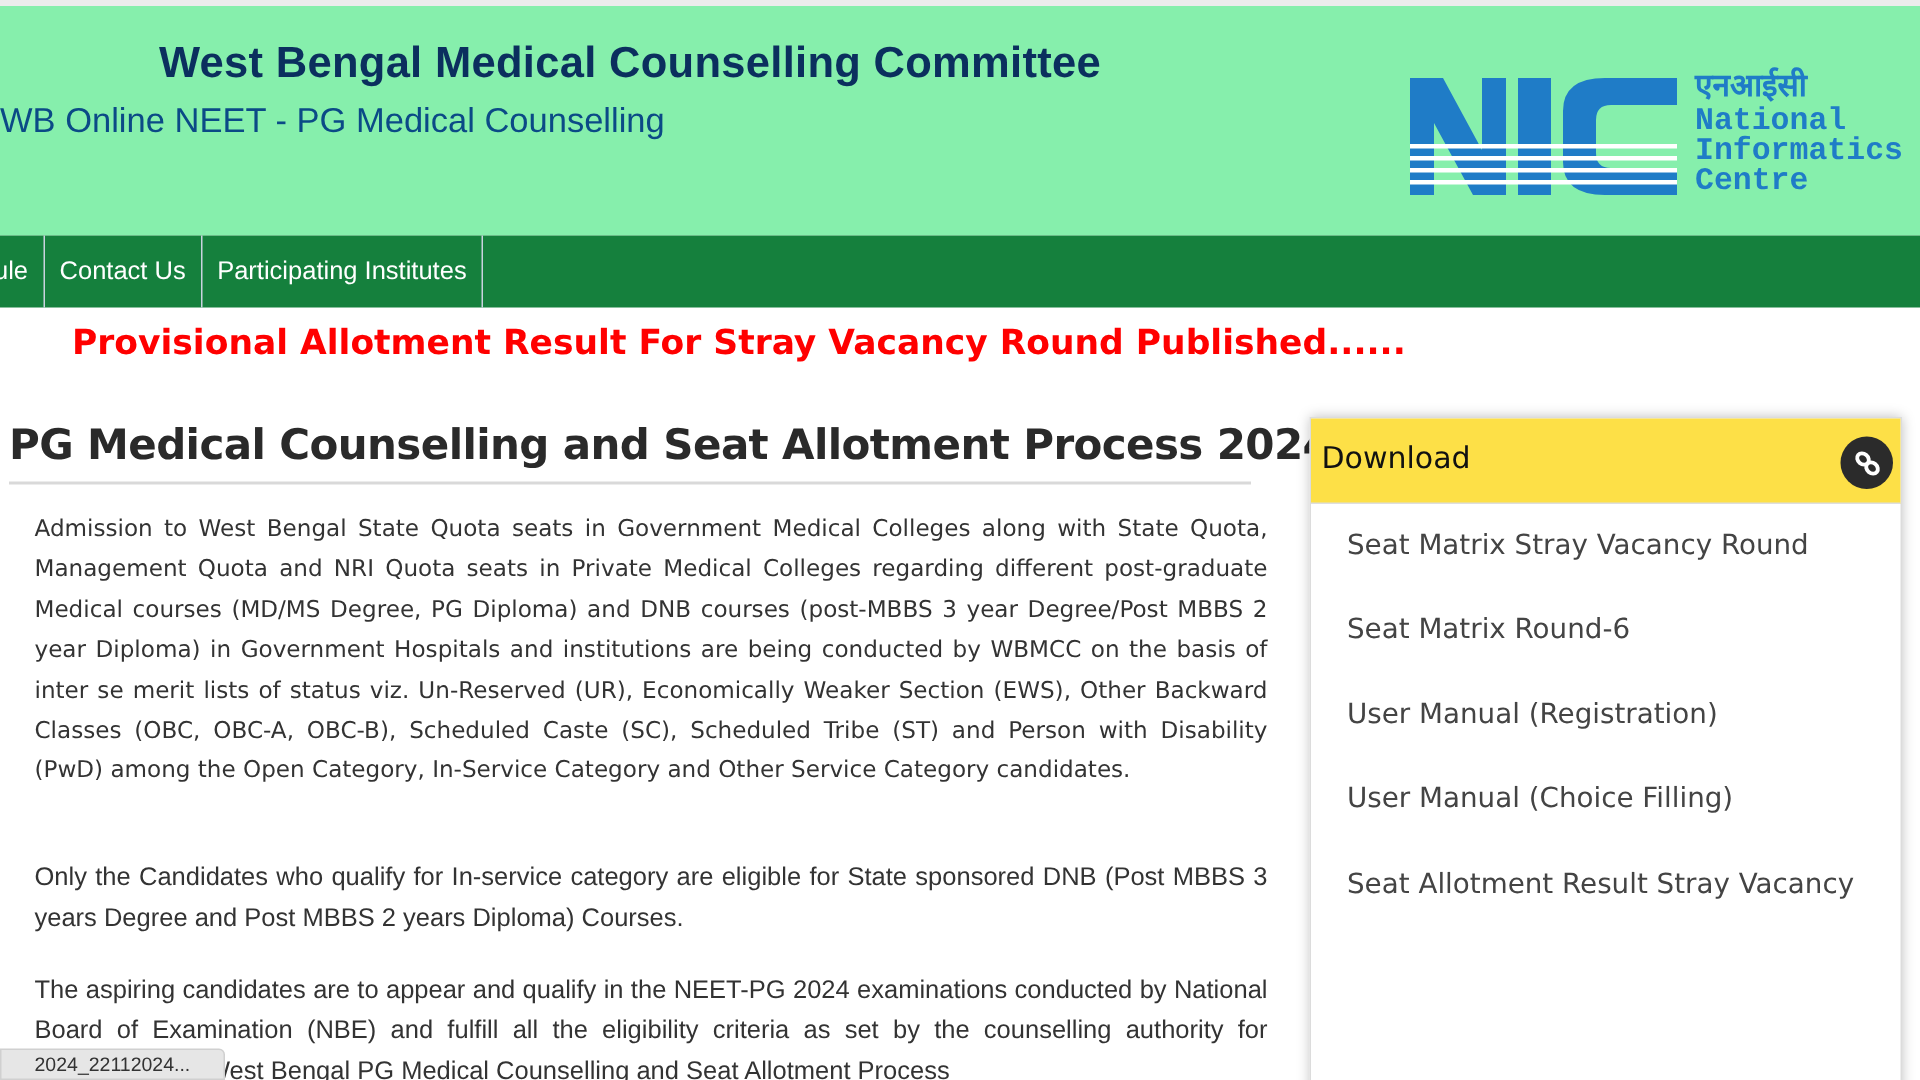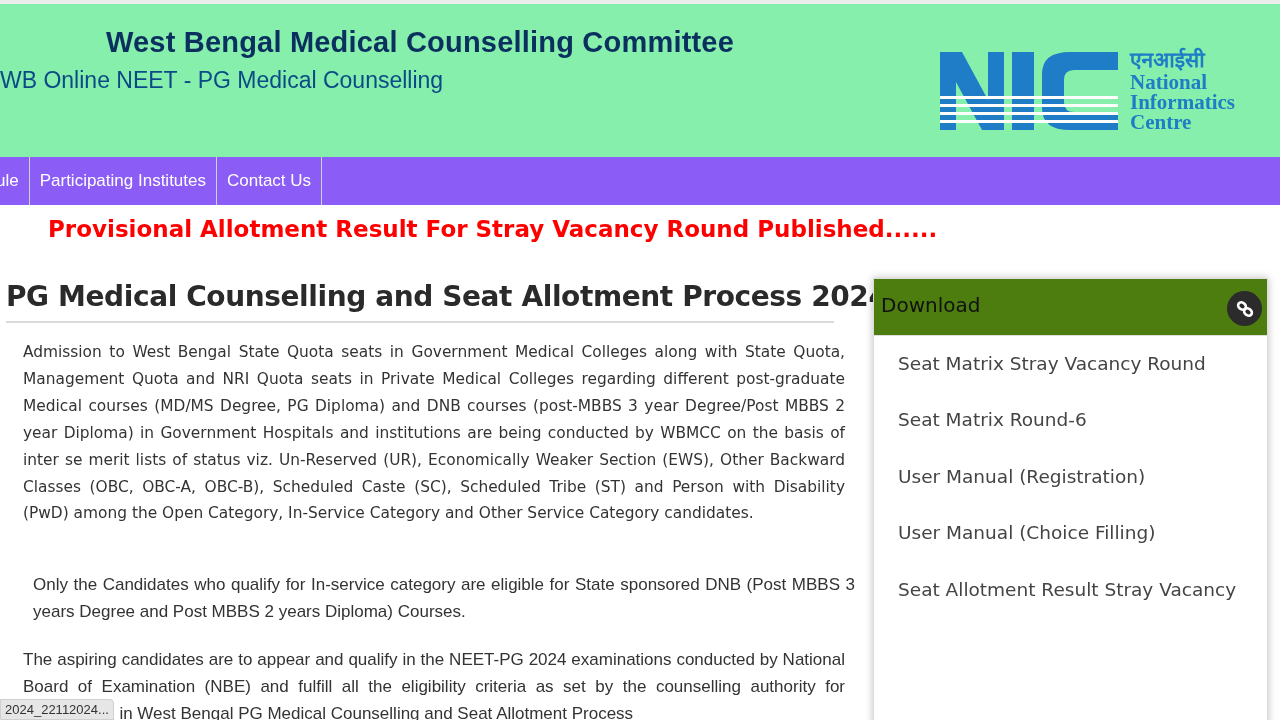--- a/index.html
+++ b/index.html
@@ -14,25 +14,25 @@
     font-family: "Liberation Sans", sans-serif; font-weight: bold; font-size: 29px; color: #0b2f5e;
     letter-spacing: 0.2px;
   }
   .header-subtitle {
     position: absolute; left: 0; top: 63px; width: 840px; 
     font-family: "Liberation Sans", sans-serif; font-size: 23px; color: #0b4a86;
   }
 
   .nic-logo { position: absolute; left: 940px; top: 44px; width: 320px; height: 88px; }
   .nic-mark { position: absolute; left: 0; top: 4px; width: 178px; height: 78px; }
-  .nic-text { position: absolute; left: 190px; top: 0; color: #1f7cc7; font-family: Liberation Serif, serif; font-weight: bold; line-height: 20px; }
+  .nic-text { position: absolute; left: 190px; top: 0; color: #1f7cc7; font-family: Liberation Mono, monospace; font-weight: bold; line-height: 20px; }
   .nic-hindi { font-size: 21px; line-height: 24px; }
   .nic-line { font-size: 21px; }
 
-  .navbar { position: absolute; left: 0; top: 157px; width: 1280px; height: 48px; background: #8b5cf6; display: flex; }
+  .navbar { position: absolute; left: 0; top: 157px; width: 1280px; height: 48px; background: #15803d; display: flex; }
   .nav-item {
     height: 48px; line-height: 48px; padding: 0 10px; color: #ffffff;
     font-family: "Liberation Sans", sans-serif; font-size: 17px;
     border-right: 1px solid #c9d3df; white-space: nowrap; cursor: pointer;
   }
   .nav-item.first { padding-left: 0; margin-left: -4px; }
 
   .marquee {
     position: absolute; left: 48px; top: 216px; width: 1000px;
     font-family: "DejaVu Sans", sans-serif; font-weight: bold; font-size: 23px; color: #ff0000;
@@ -44,35 +44,35 @@
     position: absolute; left: 6px; top: 10px; font-family: "DejaVu Sans", sans-serif;
     font-size: 28px; color: #2a2a2a; white-space: nowrap; letter-spacing: -0.4px;
   }
   .title-rule { position: absolute; left: 6px; top: 51px; width: 828px; height: 2px; background: #d9d9d9; }
 
   .para {
     position: absolute; left: 23px; width: 822px; font-family: "DejaVu Sans", sans-serif;
     font-size: 15.4px; line-height: 26.9px; color: #333; text-align: justify;
   }
   .para.p1 { top: 69px; }
-  .para.p2 { top: 302px; font-family: "Liberation Sans", sans-serif; font-size: 17px; margin-left: 10px; }
+  .para.p2 { top: 302px; font-family: "Liberation Sans", sans-serif; font-size: 17px; }
   .para.p3 { top: 377px; font-family: "Liberation Sans", sans-serif; font-size: 17px; }
 
   .status-link {
-    position: absolute; left: 0; top: 699px; height: 21px; padding: 0 4px;
+    position: absolute; left: 0; top: 699px; height: 21px; padding: 0 22px;
     background: #e6e6e6; border: 1px solid #d0d0d0; border-radius: 0 4px 0 0;
     font-family: "Liberation Sans", sans-serif; font-size: 13px; line-height: 20px; color: #333;
   }
 
   .download-panel {
     position: absolute; left: 873px; top: 278px; width: 395px; height: 460px;
     background: #fff; border: 1px solid #dcdcdc; box-shadow: 0 0 8px rgba(0,0,0,0.25);
   }
   .dl-header {
-    height: 57px; background: #4d7c0f; border-bottom: 1px solid #dedede; position: relative;
+    height: 57px; background: #fde047; border-bottom: 1px solid #dedede; position: relative;
   }
   .dl-title {
     position: absolute; left: 7px; top: 14px; font-family: "DejaVu Sans", sans-serif;
     font-size: 20px; color: #111;
   }
   .dl-icon {
     position: absolute; right: 5px; top: 12px; width: 35px; height: 35px; border-radius: 50%;
     background: #2b2b2b; display: flex; align-items: center; justify-content: center;
   }
   .dl-list { list-style: none; }
@@ -111,22 +111,22 @@
       <div class="nic-hindi">एनआईसी</div>
       <div class="nic-line">National</div>
       <div class="nic-line">Informatics</div>
       <div class="nic-line">Centre</div>
     </div>
   </div>
 </div>
 
 <nav class="navbar">
   <div class="nav-item first">ule</div>
+  <div class="nav-item">Contact Us</div>
   <div class="nav-item">Participating Institutes</div>
-  <div class="nav-item">Contact Us</div>
 </nav>
 
 <div class="marquee">Provisional Allotment Result For Stray Vacancy Round Published......</div>
 
 <div class="main">
   <h1 class="page-title">PG Medical Counselling and Seat Allotment Process 2024</h1>
   <div class="title-rule"></div>
   <p class="para p1">Admission to West Bengal State Quota seats in Government Medical Colleges along with State Quota, Management Quota and NRI Quota seats in Private Medical Colleges regarding different post-graduate Medical courses (MD/MS Degree, PG Diploma) and DNB courses (post-MBBS 3 year Degree/Post MBBS 2 year Diploma) in Government Hospitals and institutions are being conducted by WBMCC on the basis of inter se merit lists of status viz. Un-Reserved (UR), Economically Weaker Section (EWS), Other Backward Classes (OBC, OBC-A, OBC-B), Scheduled Caste (SC), Scheduled Tribe (ST) and Person with Disability (PwD) among the Open Category, In-Service Category and Other Service Category candidates.</p>
   <p class="para p2">Only the Candidates who qualify for In-service category are eligible for State sponsored DNB (Post MBBS 3 years Degree and Post MBBS 2 years Diploma) Courses.</p>
   <p class="para p3">The aspiring candidates are to appear and qualify in the NEET-PG 2024 examinations conducted by National Board of Examination (NBE) and fulfill all the eligibility criteria as set by the counselling authority for participating in West Bengal PG Medical Counselling and Seat Allotment Process</p>

